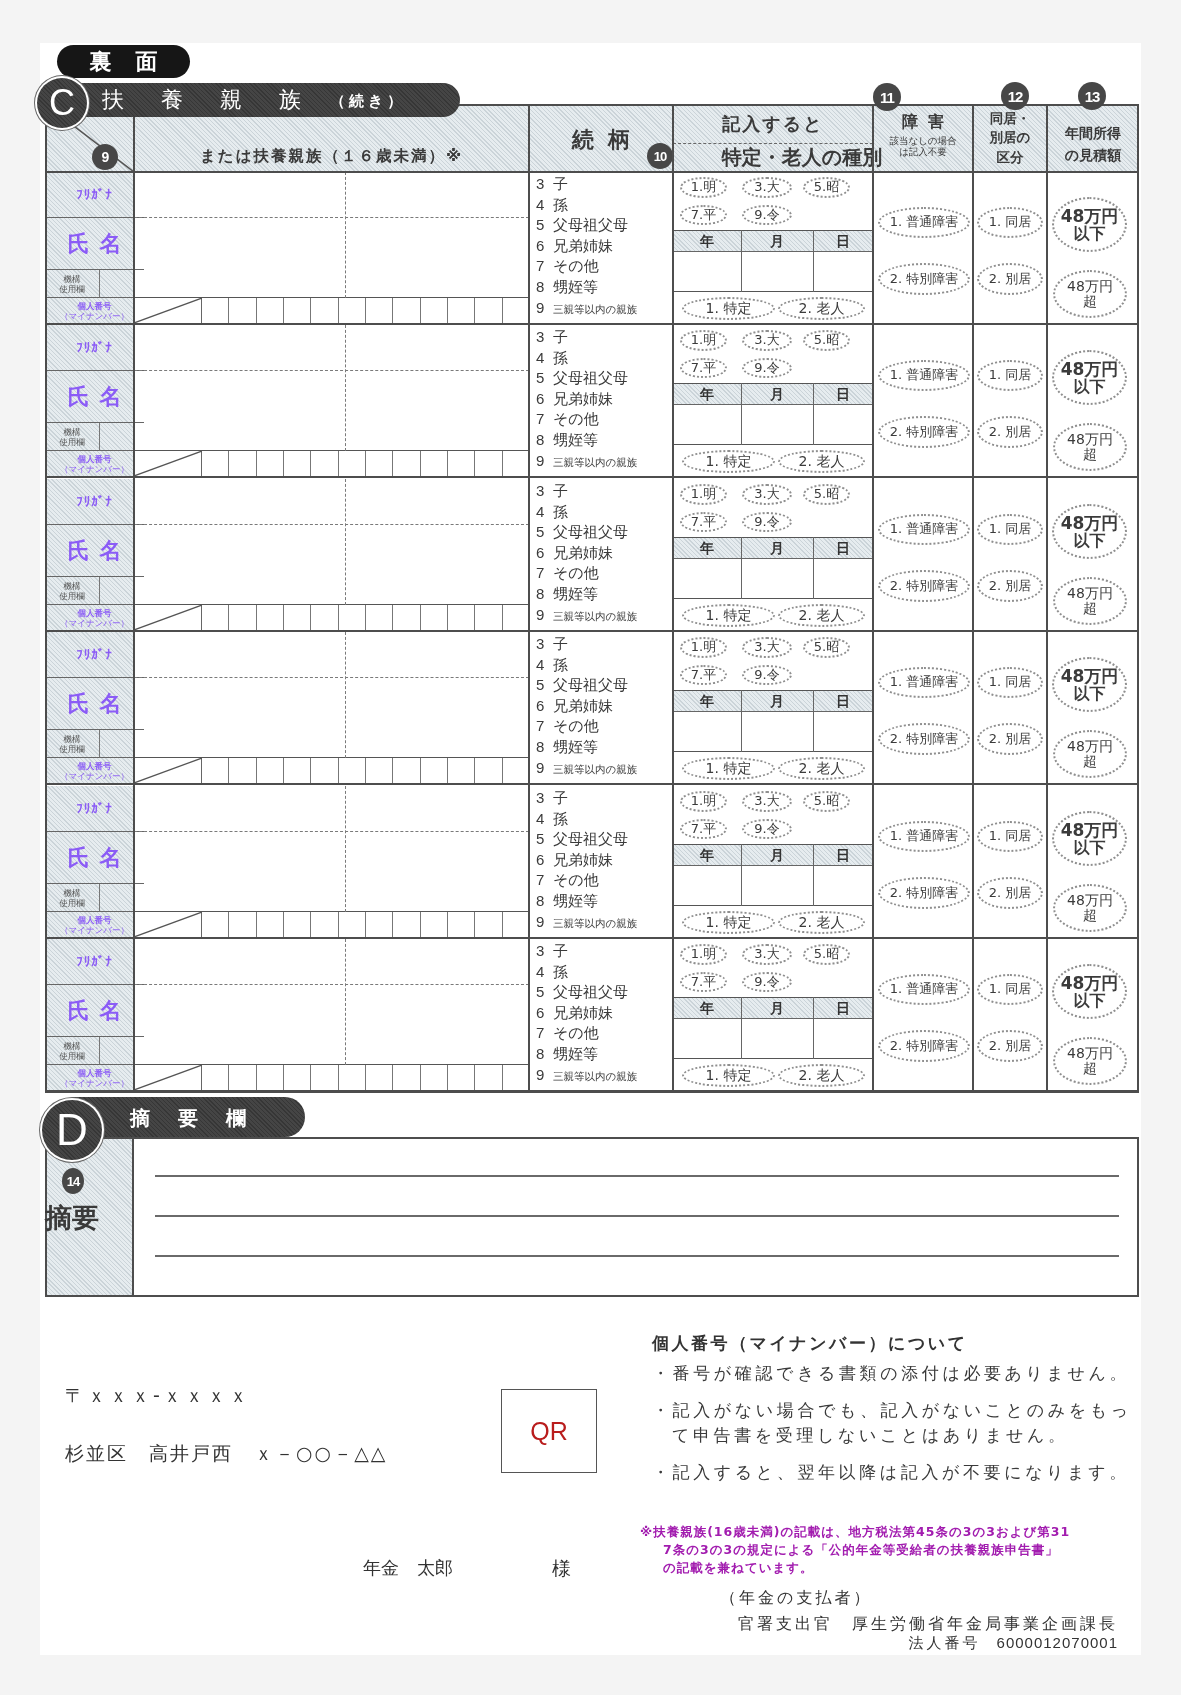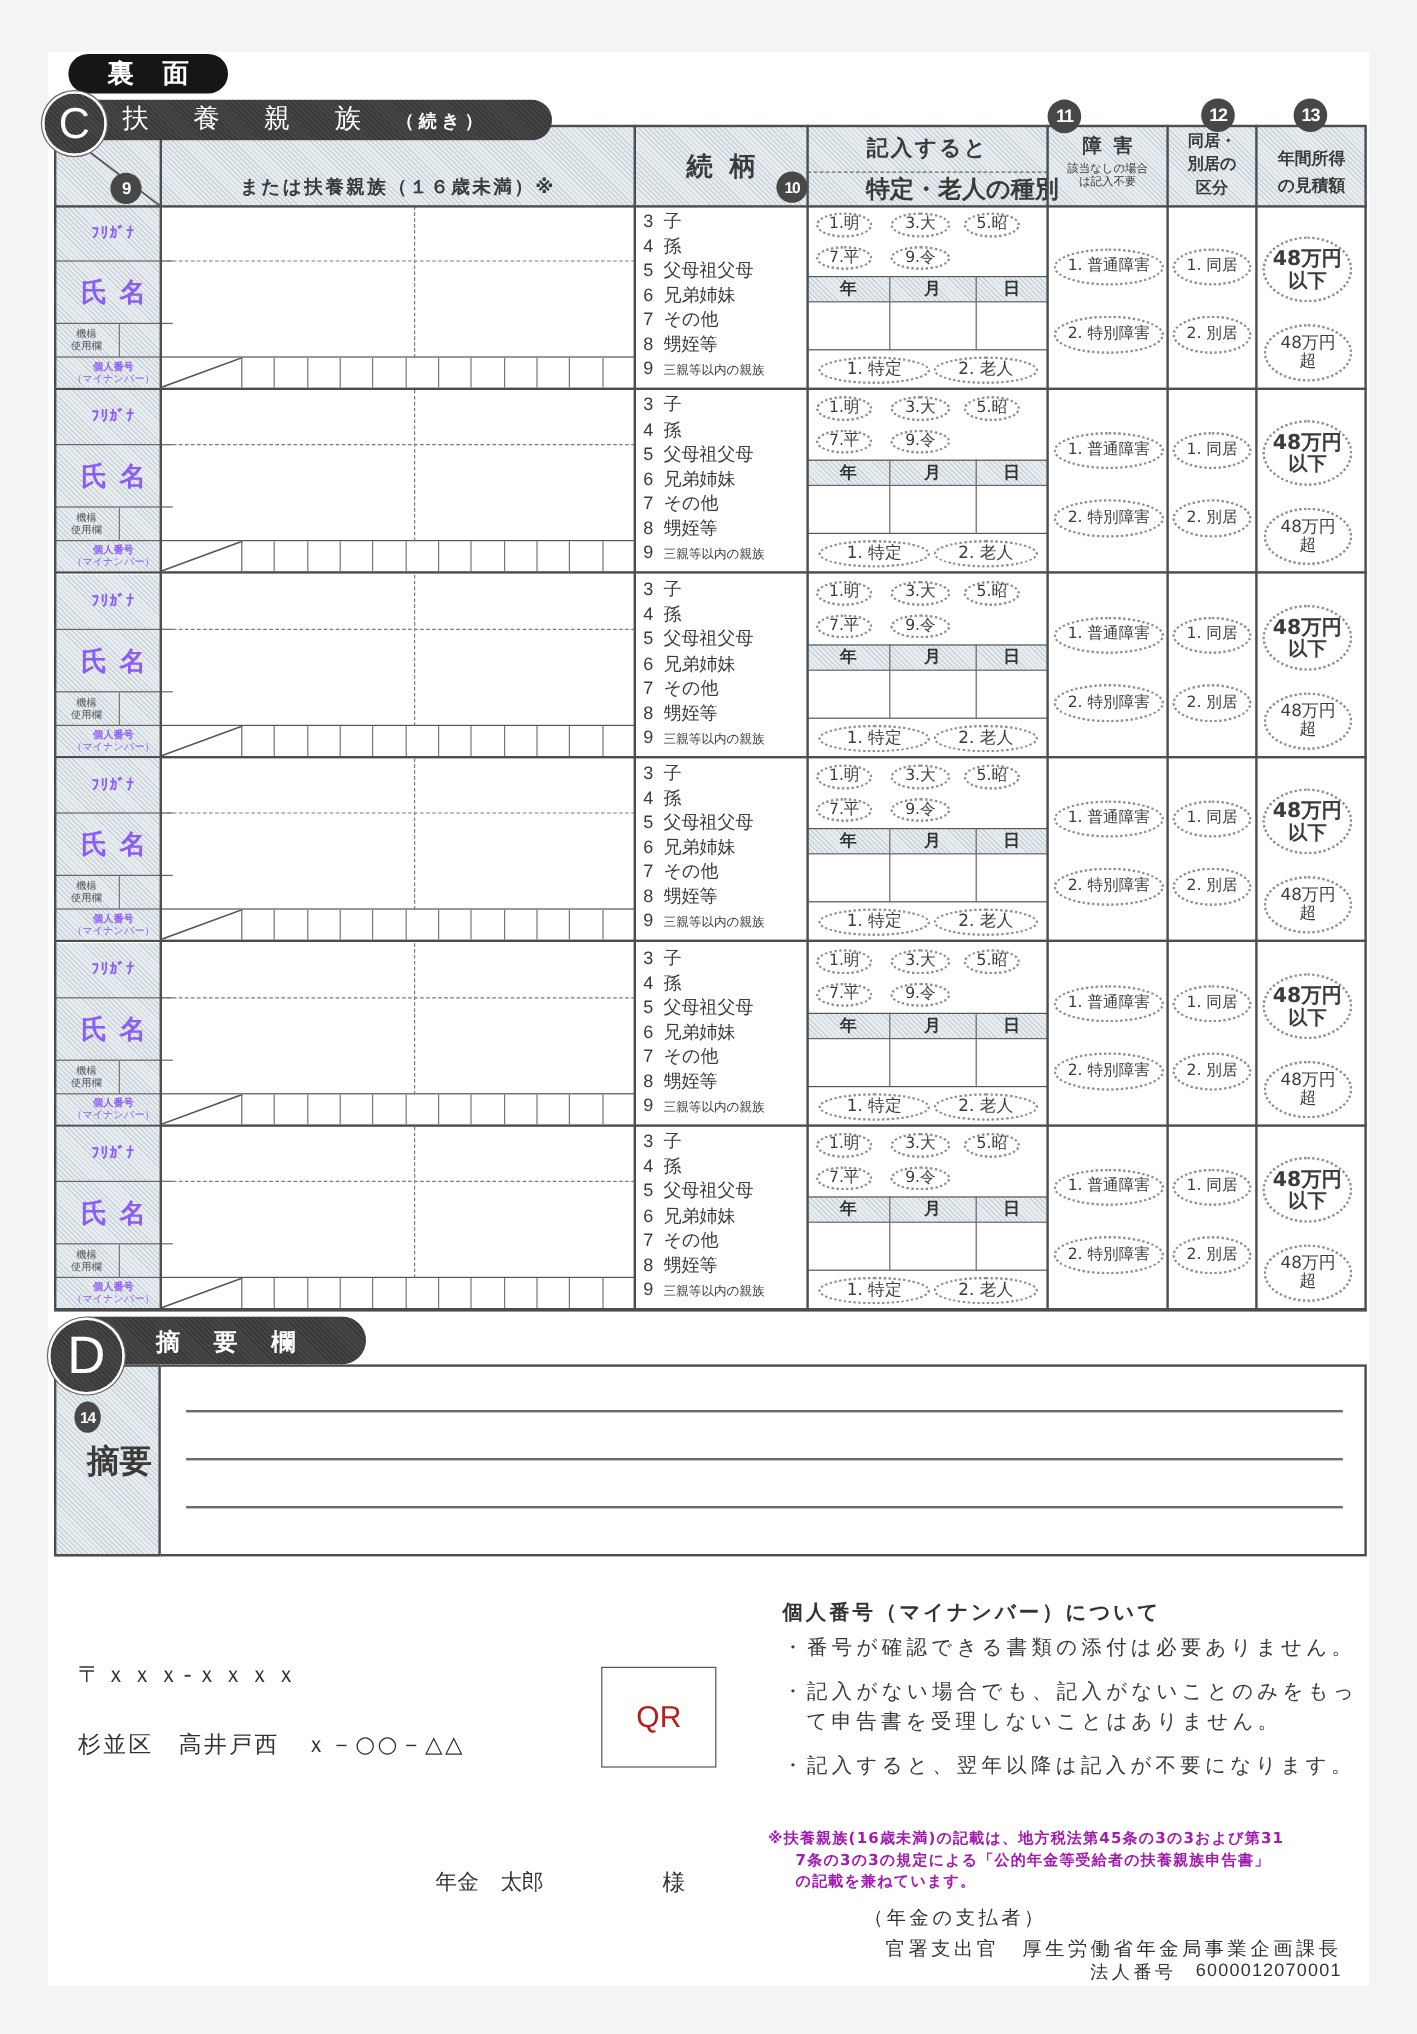--- a/index.html
+++ b/index.html
@@ -63,21 +63,21 @@
 .inc1 .l1{font-size:17px}
 .inc1 .l2{font-size:16px}
 .inc2{left:1008px;top:98px;width:74px;height:48px;font-size:14px}
 
 
 .d-bar{left:72px;top:1097px;width:233px;height:40px;border-radius:0 20px 20px 0}
 .d-circle{left:42px;top:1100px;width:60px;height:60px;border-radius:50%;box-shadow:0 0 0 2px #fff,0 0 0 3px #666;color:#fff;font-family:"Liberation Sans",sans-serif;font-size:44px;line-height:60px;text-align:center}
 .d-title{left:130px;top:1097px;height:40px;line-height:42px;color:#fff;font-weight:bold;font-size:20px;letter-spacing:28px}
 .d-box{left:45px;top:1137px;width:1094px;height:160px;border:2px solid #4d4d4d}
 .d-label-col{left:45px;top:1137px;width:89px;height:160px;border:2px solid #4d4d4d;border-right-width:2px}
-.d-label{left:45px;top:1200px;width:109px;font-size:27px;font-weight:bold;text-align:center;color:#3a3a3a}
+.d-label{left:45px;top:1200px;width:109px;font-size:27px;font-weight:bold;color:#3a3a3a}
 .d-line{position:absolute;left:155px;width:964px;height:20px;border-bottom:2px solid #6a6a6a}
 
 
 .addr{font-size:19px;color:#333;white-space:nowrap}
 .qr-box{left:501px;top:1389px;width:96px;height:84px;border:1.5px solid #555;display:flex;align-items:center;justify-content:center;font-family:"Liberation Sans",sans-serif;font-size:25px;color:#b91c1c}
 .notice-title{left:652px;top:1332px;font-size:17px;font-weight:bold;letter-spacing:2.5px;white-space:nowrap;color:#333}
 .bullet{position:absolute;font-size:17px;letter-spacing:3.6px;white-space:nowrap;color:#3a3a3a;line-height:22px}
 .fn{position:absolute;font-size:12.5px;letter-spacing:1px;white-space:nowrap;color:#a21caf;font-weight:bold;line-height:16px}
 .payer{position:absolute;white-space:nowrap;color:#333;letter-spacing:3px}
 </style>

